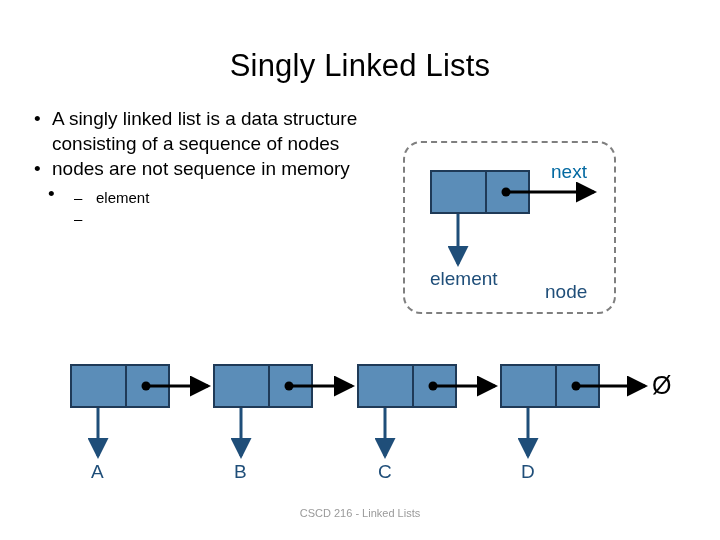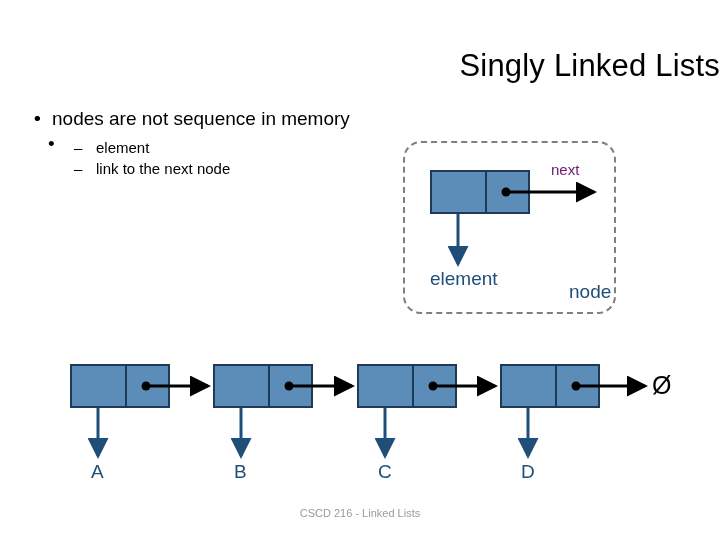--- a/index.html
+++ b/index.html
@@ -19,21 +19,21 @@
     position: absolute;
     left: 0; top: 0;
     width: 720px;
     height: 540px;
   }
   .title {
     position: absolute;
     left: 0;
     top: 48px;
     width: 720px;
-    text-align: right;
+    text-align: center;
     font-size: 31px;
     font-weight: normal;
     color: #000000;
     letter-spacing: 0.2px;
   }
   .bullets {
     position: absolute;
     left: 26px;
     top: 106px;
     width: 340px;
@@ -97,22 +97,22 @@
   .nodehalf {
     position: absolute;
     box-sizing: border-box;
     background: #5b8db8;
     border: 2px solid #1f3a57;
     border-left: none;
   }
 
   .label {
     position: absolute;
-    font-size: 15px;
-    color: #701a75;
+    font-size: 19px;
+    color: #0369a1;
     white-space: nowrap;
   }
   .label-blue {
     position: absolute;
     font-size: 19px;
     color: #1f4e79;
     white-space: nowrap;
   }
   .footer {
     position: absolute;
@@ -140,36 +140,36 @@
 </head>
 <body>
 
 <div class="slide">
 
   <div class="title">Singly Linked Lists</div>
 
   <div class="bullets">
     <div class="bullet">
       <span class="dot">•</span>
+      <span>A singly linked list is a data structure consisting of a sequence of nodes</span>
     </div>
     <div class="bullet">
       <span class="dot">•</span>
       <span>nodes are not sequence in memory</span>
     </div>
     <div class="bullet indent3">
       <span class="dot">•</span>
     </div>
     <div class="subbullets">
       <div class="subbullet">
         <span class="dash">–</span>
         <span>element</span>
       </div>
       <div class="subbullet">
         <span class="dash">–</span>
-        <span>link to the next node</span>
       </div>
     </div>
   </div>
 
   <div class="callout"></div>
 
   <div class="nodebox" style="left:430px; top:170px; width:57px; height:44px;"></div>
   <div class="nodehalf" style="left:487px; top:170px; width:43px; height:44px;"></div>
 
   <div class="nodebox" style="left:70px; top:364px; width:57px; height:44px;"></div>
@@ -209,21 +209,21 @@
     <line x1="576" y1="386" x2="645" y2="386" stroke="#000000" stroke-width="3" marker-end="url(#arrowBlack)"></line>
 
     <line x1="98" y1="408" x2="98" y2="456" stroke="#1f4e79" stroke-width="3" marker-end="url(#arrowBlue)"></line>
     <line x1="241" y1="408" x2="241" y2="456" stroke="#1f4e79" stroke-width="3" marker-end="url(#arrowBlue)"></line>
     <line x1="385" y1="408" x2="385" y2="456" stroke="#1f4e79" stroke-width="3" marker-end="url(#arrowBlue)"></line>
     <line x1="528" y1="408" x2="528" y2="456" stroke="#1f4e79" stroke-width="3" marker-end="url(#arrowBlue)"></line>
   </svg>
 
   <div class="label" style="left:551px; top:161px;">next</div>
   <div class="label-blue" style="left:430px; top:268px;">element</div>
-  <div class="label-blue" style="left:569px; top:281px;text-align:right;">node</div>
+  <div class="label-blue" style="left:545px; top:281px;text-align:right;">node</div>
 
   <div class="label-blue" style="left:91px; top:461px;">A</div>
   <div class="label-blue" style="left:234px; top:461px;">B</div>
   <div class="label-blue" style="left:378px; top:461px;">C</div>
   <div class="label-blue" style="left:521px; top:461px;">D</div>
 
   <div class="nullsym" style="left:652px; top:371px;">Ø</div>
 
   <div class="footer">CSCD 216 - Linked Lists</div>
 

